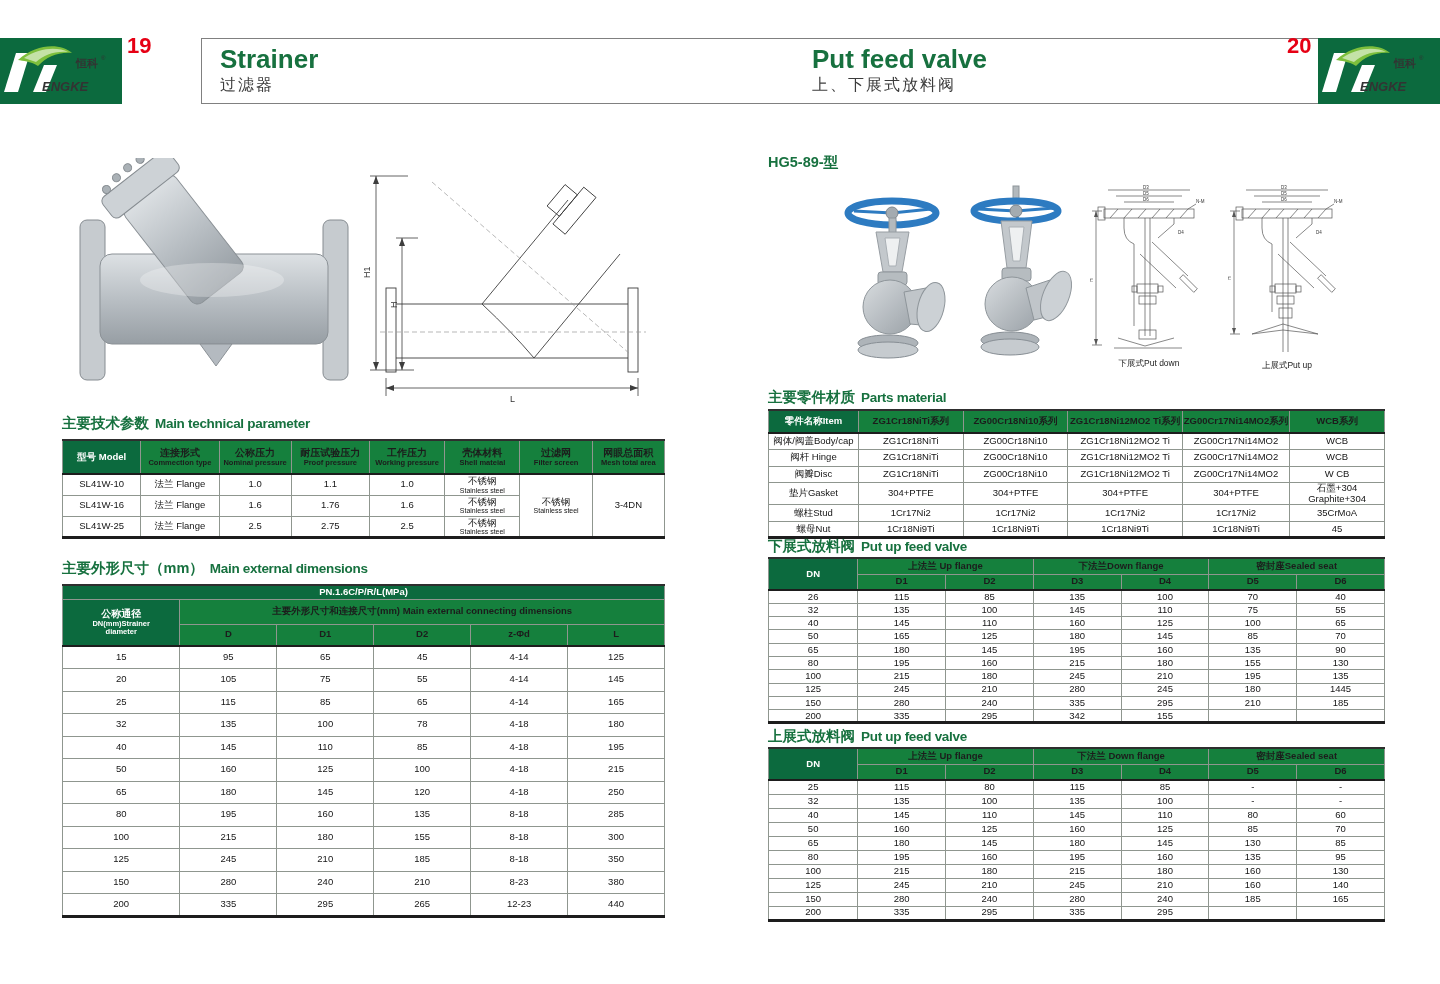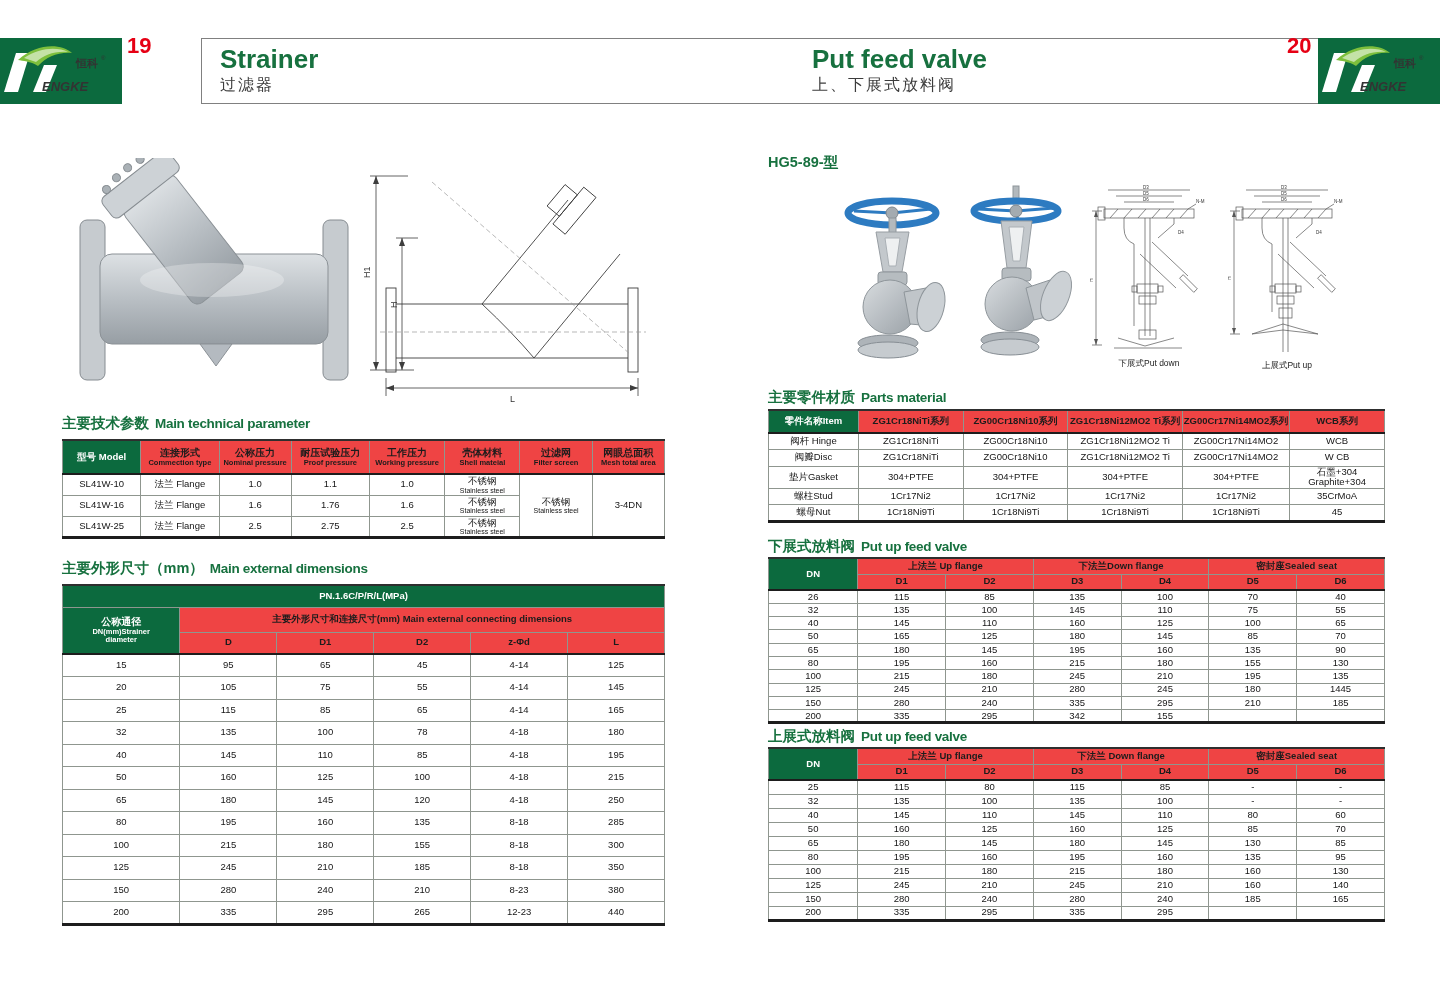--- a/index.html
+++ b/index.html
@@ -21,33 +21,33 @@
   .sec-heading{position:absolute;font-weight:bold;color:#17713f;font-size:14.5px;white-space:nowrap;}
   .sec-heading .he{margin-left:6px;font-size:13.5px;letter-spacing:-0.3px;}
   #model-label{position:absolute;left:768px;top:153px;font-weight:bold;color:#17713f;font-size:14.5px;}
   #model-label .ul{text-decoration:underline;}
   
   .twrap{position:absolute;}
   table.t{border-collapse:collapse;width:100%;table-layout:fixed;
           border-top:2px solid #2e2e2e;border-bottom:3px solid #1d1d1d;}
   table.t td{border:1px solid #8f968f;padding:0;text-align:center;vertical-align:middle;line-height:1.12;}
   table.t thead{border-bottom:2px solid #1d1d1d;}
-  table.t thead td{background:#ef4444;font-weight:bold;color:#1c1c1c;font-size:9.5px;}
+  table.t thead td{background:#15803d;font-weight:bold;color:#1c1c1c;font-size:9.5px;}
   table.t td.hdark{background:#0c6a3e;color:#fff;}
   table.t tbody td{background:#fff;font-size:9.5px;color:#151515;}
   .l0{font-size:10px;line-height:1.2;}
   .l1{font-size:7.5px;line-height:1.1;font-weight:normal;}
   thead .l1{font-weight:bold;}
   tbody .l0{font-size:9.5px;} tbody .l1{font-size:7px;}
   
   #tech-table{left:62px;top:439px;width:603px;}
   .tech thead tr{height:34px;} .tech tbody tr{height:21px;}
   
   #dims-table{left:62px;top:584px;width:603px;}
-  .dims thead tr:nth-child(1){height:22px;}
+  .dims thead tr:nth-child(1){height:14px;}
   .dims thead tr:nth-child(2){height:25px;}
   .dims thead tr:nth-child(3){height:22px;}
   .dims tbody tr{height:22.5px;}
   .dims thead td{font-size:9.5px;}
   
   #mat-table{left:768px;top:409px;width:617px;}
   .mat thead tr{height:23px;} .mat tbody tr{height:16.5px;}
   .mat thead td{font-size:8.5px;} .mat tbody td{font-size:8.5px;}
   
   #down-table{left:768px;top:557px;width:617px;}
@@ -564,20 +564,28 @@
           <td class="hdark">零件名称Item</td>
           <td>ZG1Cr18NiTi系列</td>
           <td>ZG00Cr18Ni10系列</td>
           <td>ZG1Cr18Ni12MO2 Ti系列</td>
           <td>ZG00Cr17Ni14MO2系列</td>
           <td>WCB系列</td>
         </tr>
       </thead>
     <tbody>
         <tr>
+          <td>阀体/阀盖Body/cap</td>
+          <td>ZG1Cr18NiTi</td>
+          <td>ZG00Cr18Ni10</td>
+          <td>ZG1Cr18Ni12MO2 Ti</td>
+          <td>ZG00Cr17Ni14MO2</td>
+          <td>WCB</td>
+        </tr>
+        <tr>
           <td>阀杆 Hinge</td>
           <td>ZG1Cr18NiTi</td>
           <td>ZG00Cr18Ni10</td>
           <td>ZG1Cr18Ni12MO2 Ti</td>
           <td>ZG00Cr17Ni14MO2</td>
           <td>WCB</td>
         </tr>
         <tr>
           <td>阀瓣Disc</td>
           <td>ZG1Cr18NiTi</td>

